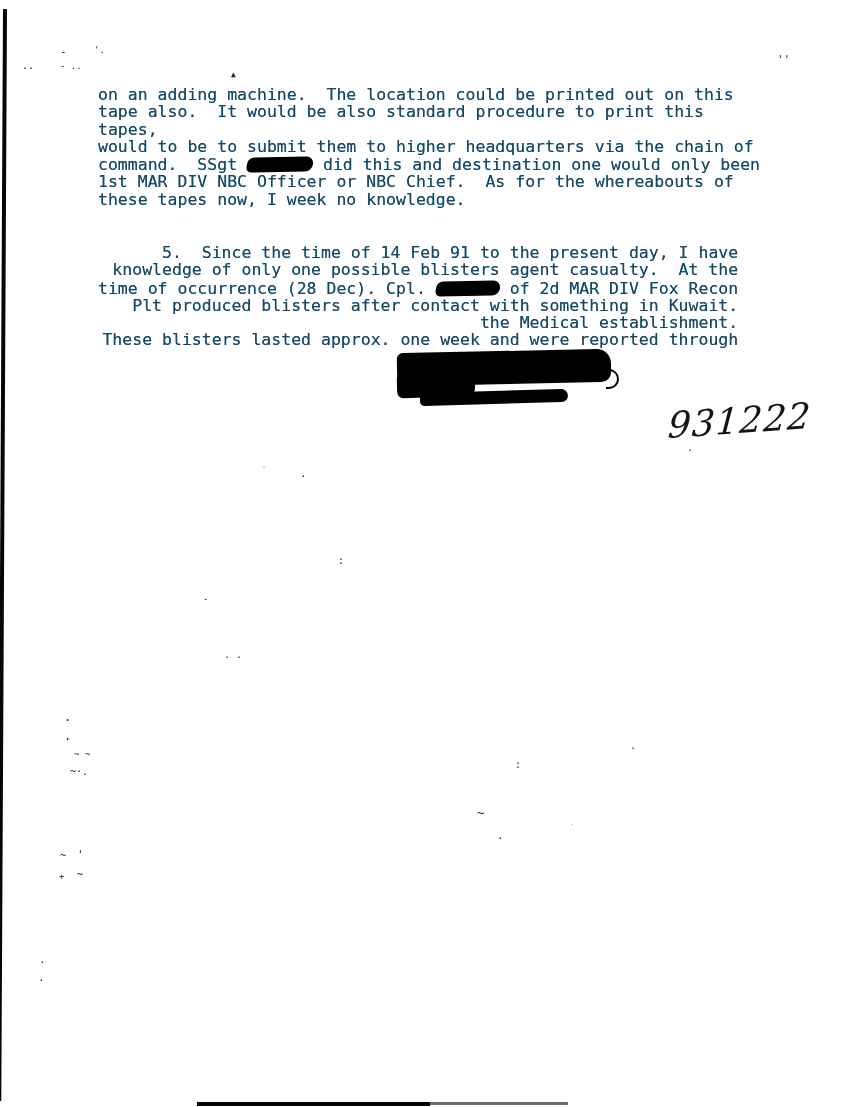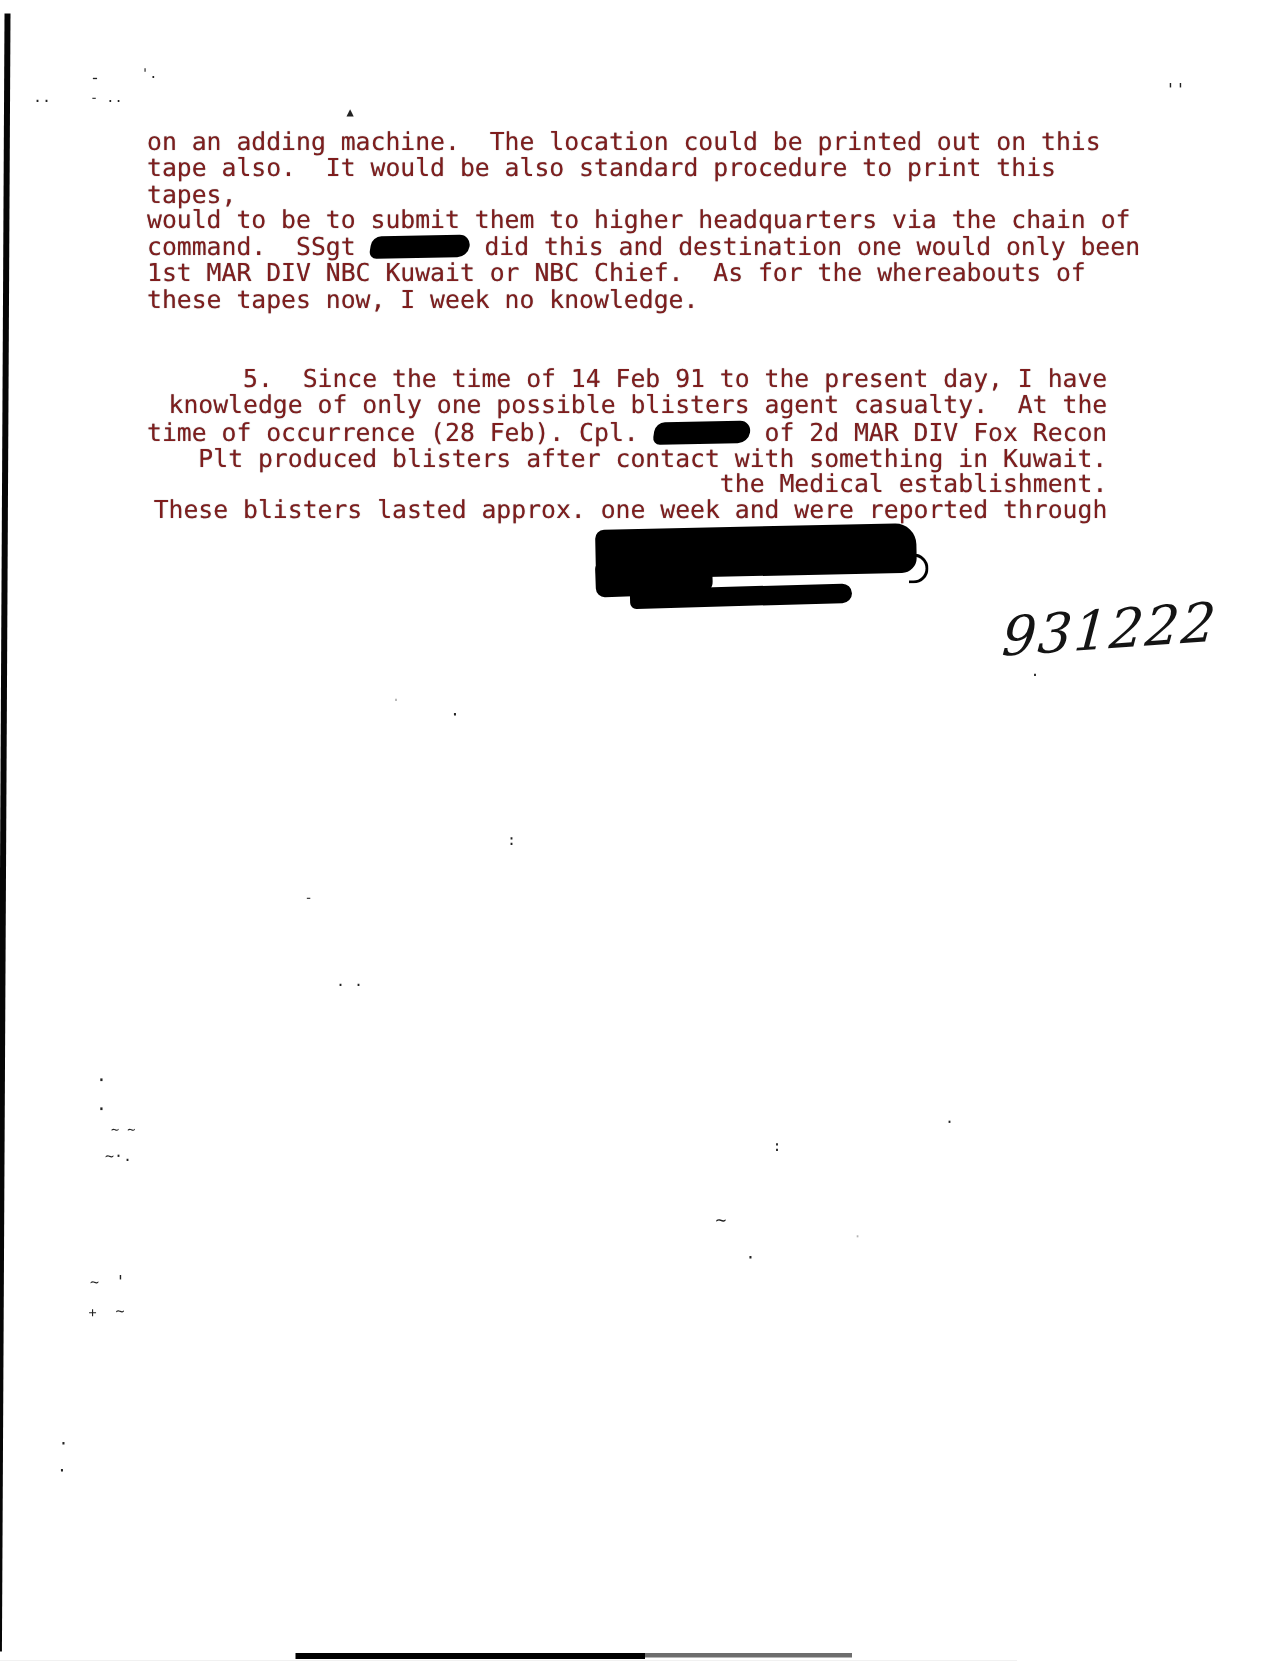--- a/index.html
+++ b/index.html
@@ -10,21 +10,21 @@
     background:#ffffff;
     overflow:hidden;
     font-family:"DejaVu Sans Mono", monospace;
   }
   
   .para { position:absolute; left:98px; }
   .doc-line {
     white-space:pre;
     font-size:16.5px;
     line-height:17.3px;
-    color:#7f1d1d;
+    color:#0c4a6e;
     text-shadow:0 0 0.6px rgba(30,30,30,0.6);
     letter-spacing:0;
   }
   .para-1 { top:86px; }
   .para-2 { top:244px;text-align:right; }
 
   
   .redact-inline {
     display:inline-block;
     background:#000;
@@ -93,28 +93,28 @@
   <div class="edge-line-left"></div>
   <div class="edge-line-bottom-dark"></div>
   <div class="edge-line-bottom-gray"></div>
 
   <div class="para para-1">
     <div class="doc-line">on an adding machine.  The location could be printed out on this</div>
     <div class="doc-line">tape also.  It would be also standard procedure to print this</div>
     <div class="doc-line">tapes,</div>
     <div class="doc-line">would to be to submit them to higher headquarters via the chain of</div>
     <div class="doc-line"><span>command.  SSgt </span><span class="redact-inline redact-ssgt"></span><span> did this and destination one would only been</span></div>
-    <div class="doc-line">1st MAR DIV NBC Kuwait or NBC Chief.  As for the whereabouts of</div>
+    <div class="doc-line">1st MAR DIV NBC Officer or NBC Chief.  As for the whereabouts of</div>
     <div class="doc-line">these tapes now, I week no knowledge.</div>
   </div>
 
   <div class="para para-2">
     <div class="doc-line">5.  Since the time of 14 Feb 91 to the present day, I have</div>
     <div class="doc-line">knowledge of only one possible blisters agent casualty.  At the</div>
-    <div class="doc-line"><span>time of occurrence (28 Feb). Cpl. </span><span class="redact-inline redact-cpl"></span><span> of 2d MAR DIV Fox Recon</span></div>
+    <div class="doc-line"><span>time of occurrence (28 Dec). Cpl. </span><span class="redact-inline redact-cpl"></span><span> of 2d MAR DIV Fox Recon</span></div>
     <div class="doc-line">Plt produced blisters after contact with something in Kuwait.</div>
     <div class="doc-line">the Medical establishment.</div>
     <div class="doc-line">These blisters lasted approx. one week and were reported through</div>
   </div>
 
   <div>
     <div class="sig-bar sig-bar-1"></div>
     <div class="sig-bar sig-bar-1b"></div>
     <div class="sig-bar sig-bar-2"></div>
     <div class="sig-hook"></div>

